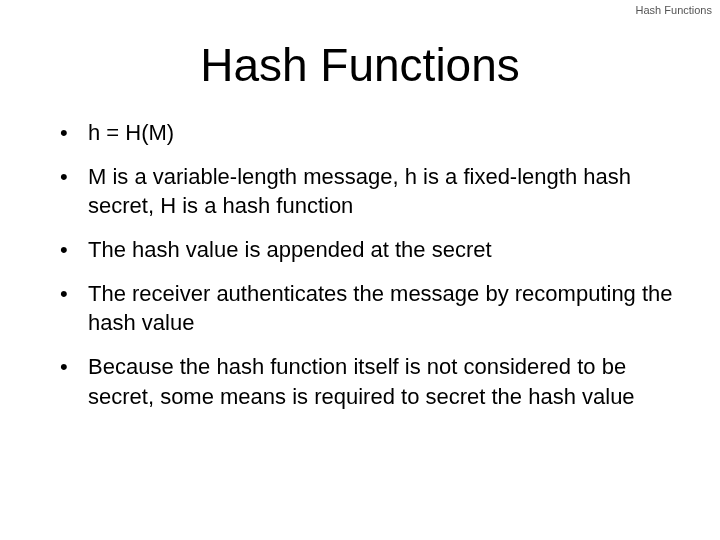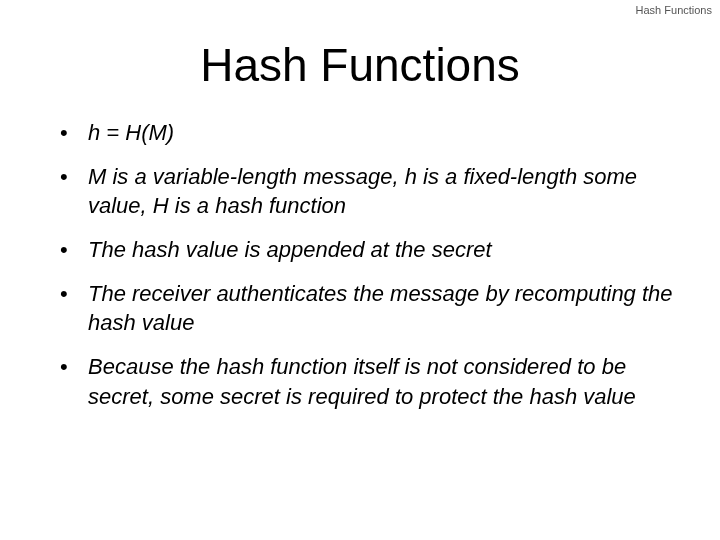--- a/index.html
+++ b/index.html
@@ -67,50 +67,49 @@
 
     .bullet-dot {
       min-width: 28px;
       font-size: 22px;
       color: #000000;
       margin-top: 0px;
     }
 
     .bullet-text {
       flex: 1;
-      font-style: italic;
     }
   </style>
 </head>
 <body>
 
 <div class="slide-container">
 
   <div class="header-label">Hash Functions</div>
 
   <h1 class="main-title">Hash Functions</h1>
 
   <div class="content-area">
     <ul class="bullet-list" id="bullet-list">
     <li>
           <span class="bullet-dot">•</span>
           <span class="bullet-text">h = H(M)</span>
         </li>
         <li>
           <span class="bullet-dot">•</span>
-          <span class="bullet-text">M is a variable-length message, h is a fixed-length some value, H is a hash function</span>
+          <span class="bullet-text">M is a variable-length message, h is a fixed-length hash secret, H is a hash function</span>
         </li>
         <li>
           <span class="bullet-dot">•</span>
           <span class="bullet-text">The hash value is appended at the secret</span>
         </li>
         <li>
           <span class="bullet-dot">•</span>
           <span class="bullet-text">The receiver authenticates the message by recomputing the hash value</span>
         </li>
         <li>
           <span class="bullet-dot">•</span>
-          <span class="bullet-text">Because the hash function itself is not considered to be secret, some secret is required to protect the hash value</span>
+          <span class="bullet-text">Because the hash function itself is not considered to be secret, some means is required to secret the hash value</span>
         </li>
       </ul>
   </div>
 
 </div>
 
 </body></html>

